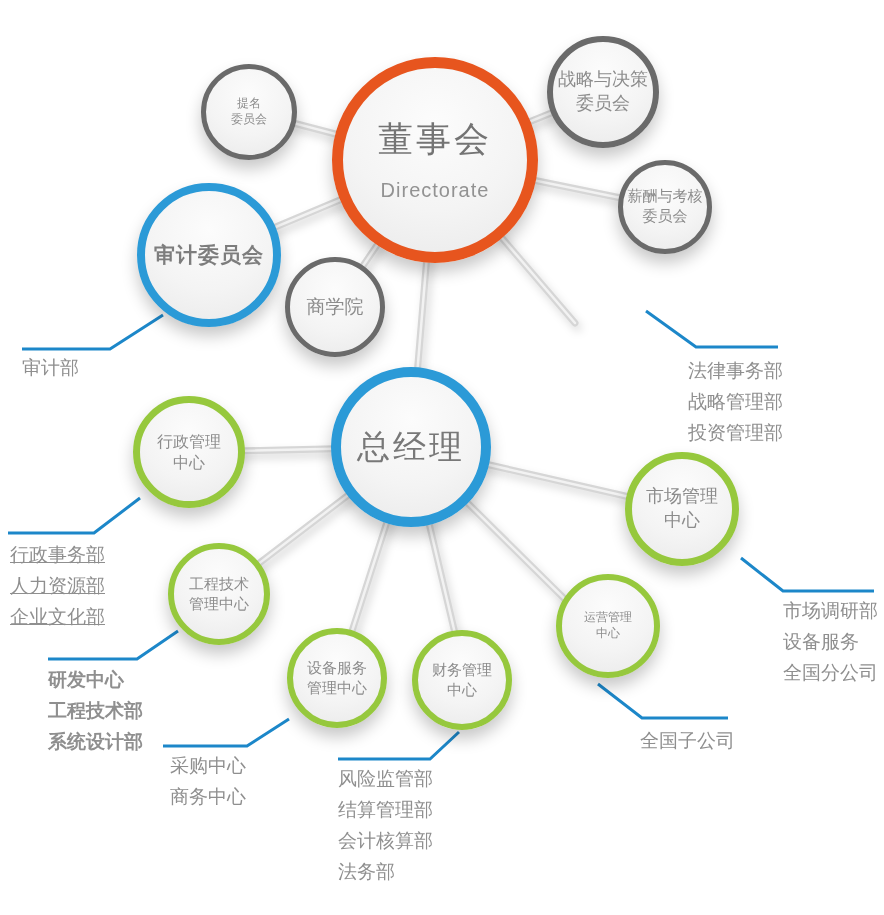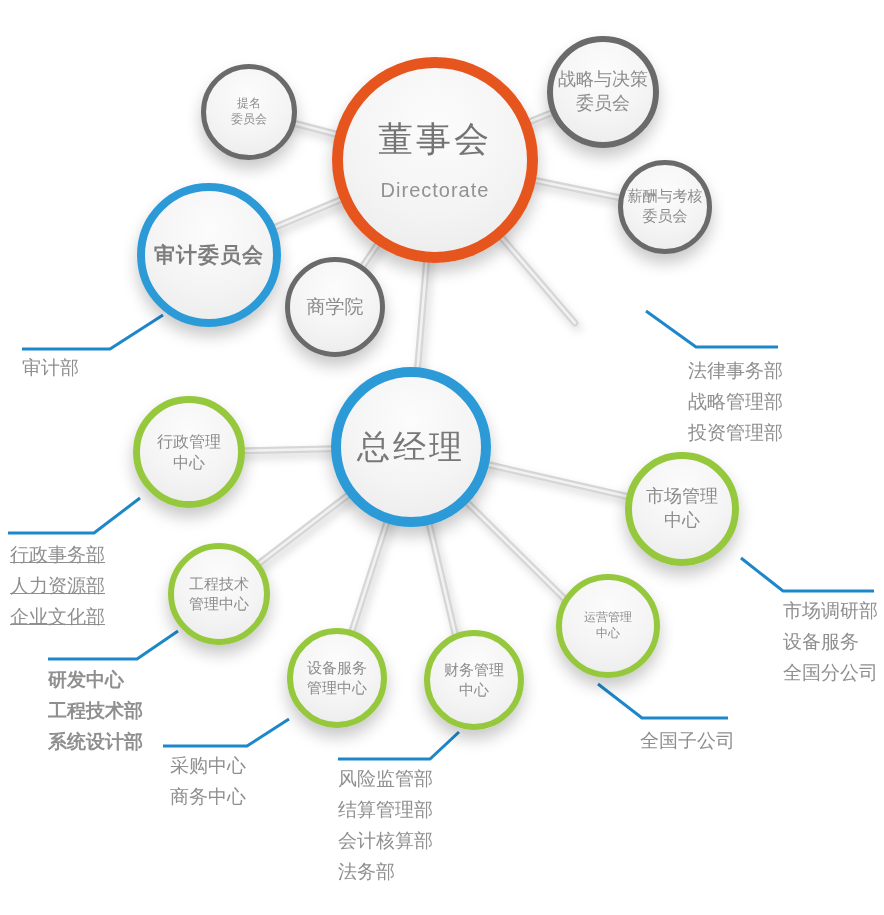--- a/index.html
+++ b/index.html
@@ -53,21 +53,21 @@
   #node-school{left:285px;top:257px;width:100px;height:100px;font-size:19px;}
   #node-secretary{left:509px;top:257px;width:132px;height:132px;}
   #node-secretary .l1{font-size:21px;color:#7d7d7d;font-weight:500;letter-spacing:1px;}
 
   #node-gm{left:331px;top:367px;width:160px;height:160px;}
   #node-gm .l1{font-size:33px;color:#787878;letter-spacing:3px;}
 
   #node-admin{left:133px;top:396px;width:112px;height:112px;font-size:16px;}
   #node-engineering{left:168px;top:543px;width:102px;height:102px;font-size:15px;}
   #node-equipment{left:287px;top:628px;width:100px;height:100px;font-size:15px;}
-  #node-finance{left:424px;top:630px;width:100px;height:100px;font-size:15px;}
+  #node-finance{left:412px;top:630px;width:100px;height:100px;font-size:15px;}
   #node-operations{left:556px;top:574px;width:104px;height:104px;font-size:12px;}
   #node-market{left:625px;top:452px;width:114px;height:114px;font-size:18px;}
 
   
   .dept-list{position:absolute;color:#8f8f8f;font-size:19px;line-height:31px;white-space:nowrap;}
   #list-audit{left:22px;top:352px;}
   #list-secretary{left:688px;top:355px;}
   #list-admin{left:10px;top:539px;text-decoration:underline;}
   #list-engineering{left:48px;top:664px;font-weight:bold;}
   #list-procurement{left:170px;top:750px;}

